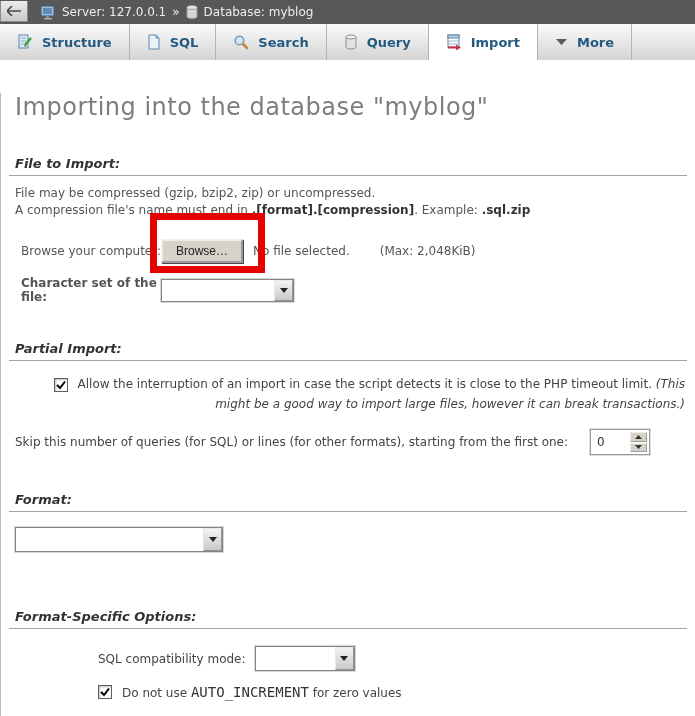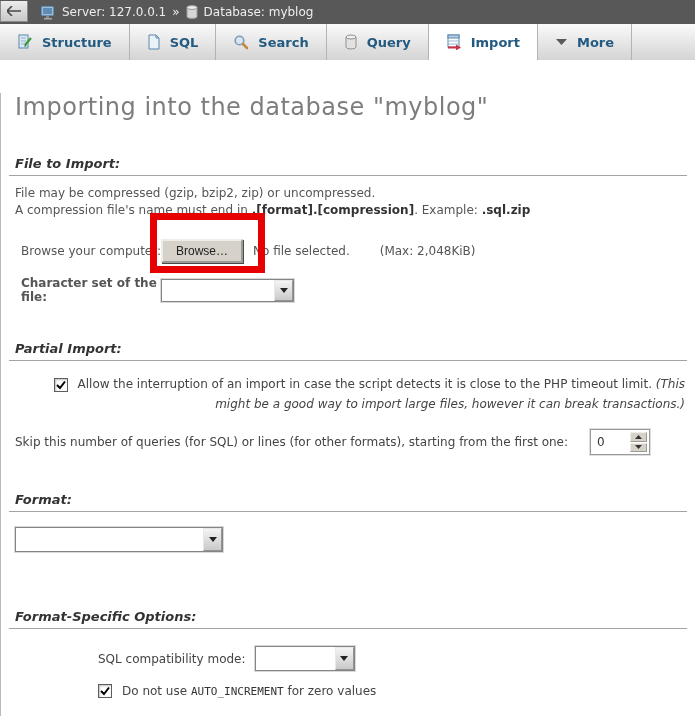--- a/index.html
+++ b/index.html
@@ -156,21 +156,21 @@
     display: flex; align-items: center; justify-content: center;
     cursor: pointer;
   }
 
   .format-select { margin: 15px 0 0 14px; width: 208px; height: 25px; }
   .charset-select { width: 133px; }
   .compat-row { margin: 17px 0 0 97px; color: #444; }
   .compat-select { margin-left: 9px; width: 100px; height: 25px; }
   .autoinc-row { margin: 13px 0 0 97px; color: #444; }
   .autoinc-row .checkbox { margin-right: 10px; }
-  .mono { font-family: "DejaVu Sans Mono", monospace; font-size: 11px; color: #333; }
+  .mono { font-family: "DejaVu Sans Mono", monospace; font-size: 14px; color: #333; }
 
   .go-button {
     display: inline-block;
     margin: 36px 0 0 30px;
     padding: 5px 16px 6px 16px;
     background: linear-gradient(#ffffff, #d8d8d8);
     border: 1px solid #9a9a9a;
     border-radius: 12px;
     font-size: 13px;
     font-weight: bold;

